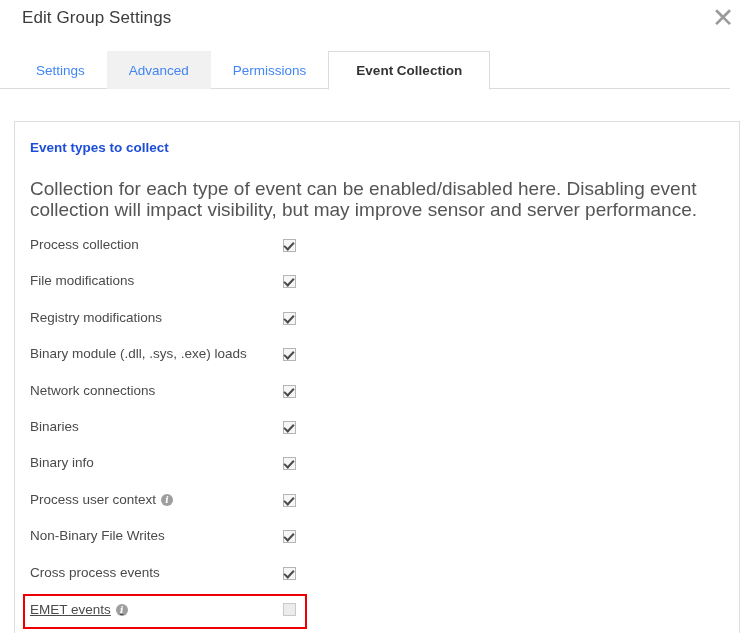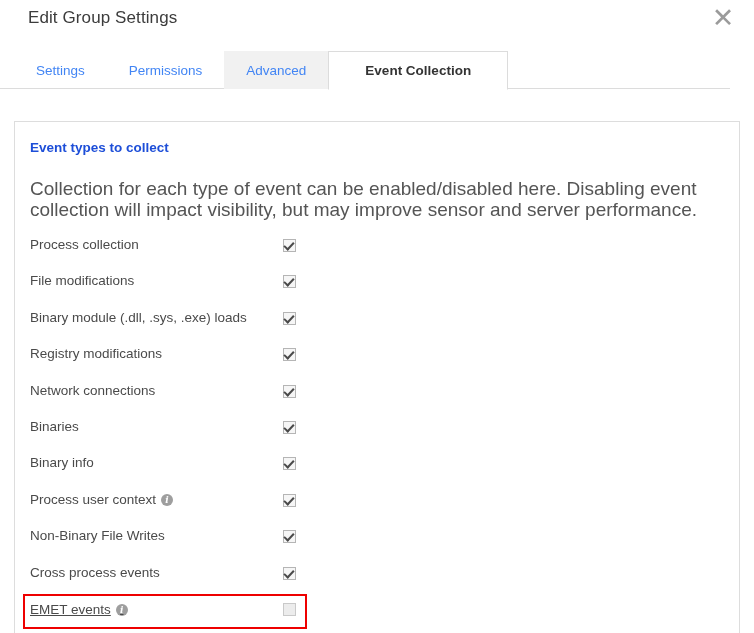--- a/index.html
+++ b/index.html
@@ -16,21 +16,21 @@
     position: relative;
   }
 
   
   .dialog-header {
     position: relative;
     height: 44px;
   }
   .dialog-title {
     position: absolute;
-    left: 28px;
+    left: 22px;
     top: 8px;
     font-size: 17px;
     color: #3c3c3c;
     letter-spacing: 0.1px;
     white-space: nowrap;
   }
   .close-button {
     position: absolute;
     right: 16px;
     top: 4px;
@@ -80,21 +80,21 @@
   .tab.hovered {
     background: #f1f1f1;
   }
   .tab.active {
     color: #333333;
     font-weight: bold;
     background: #ffffff;
     border: 1px solid #dcdcdc;
     border-bottom: 1px solid #ffffff;
     margin-bottom: -1px;
-    padding: 0 36px;
+    padding: 0 27px;
   }
 
   
   .content-panel {
     position: absolute;
     left: 14px;
     top: 121px;
     width: 726px;
     height: 520px;
     border: 1px solid #dddddd;
@@ -205,25 +205,25 @@
 <div class="dialog-header">
   <div class="dialog-title">Edit Group Settings</div>
   <div class="close-button">✕</div>
 </div>
 
 <div class="tab-strip">
   <div class="tab-strip-inner">
     <div class="tab">
       <span>Settings</span>
     </div>
+    <div class="tab hovered">
+      <span>Advanced</span>
+    </div>
     <div class="tab">
       <span>Permissions</span>
-    </div>
-    <div class="tab hovered">
-      <span>Advanced</span>
     </div>
     <div class="tab active">
       <span>Event Collection</span>
     </div>
   </div>
 </div>
 
 <div class="content-panel">
   <div class="section-title">Event types to collect</div>
   <div class="section-desc">Collection for each type of event can be enabled/disabled here. Disabling event collection will impact visibility, but may improve sensor and server performance.</div>
@@ -236,27 +236,27 @@
         <div class="event-checkbox checked"></div>
       </div>
       <div class="event-row">
         <div class="event-label">
           <span>File modifications</span>
         </div>
         <div class="event-checkbox checked"></div>
       </div>
       <div class="event-row">
         <div class="event-label">
+          <span>Registry modifications</span>
+        </div>
+        <div class="event-checkbox checked"></div>
+      </div>
+      <div class="event-row">
+        <div class="event-label">
           <span>Binary module (.dll, .sys, .exe) loads</span>
-        </div>
-        <div class="event-checkbox checked"></div>
-      </div>
-      <div class="event-row">
-        <div class="event-label">
-          <span>Registry modifications</span>
         </div>
         <div class="event-checkbox checked"></div>
       </div>
       <div class="event-row">
         <div class="event-label">
           <span>Network connections</span>
         </div>
         <div class="event-checkbox checked"></div>
       </div>
       <div class="event-row">

